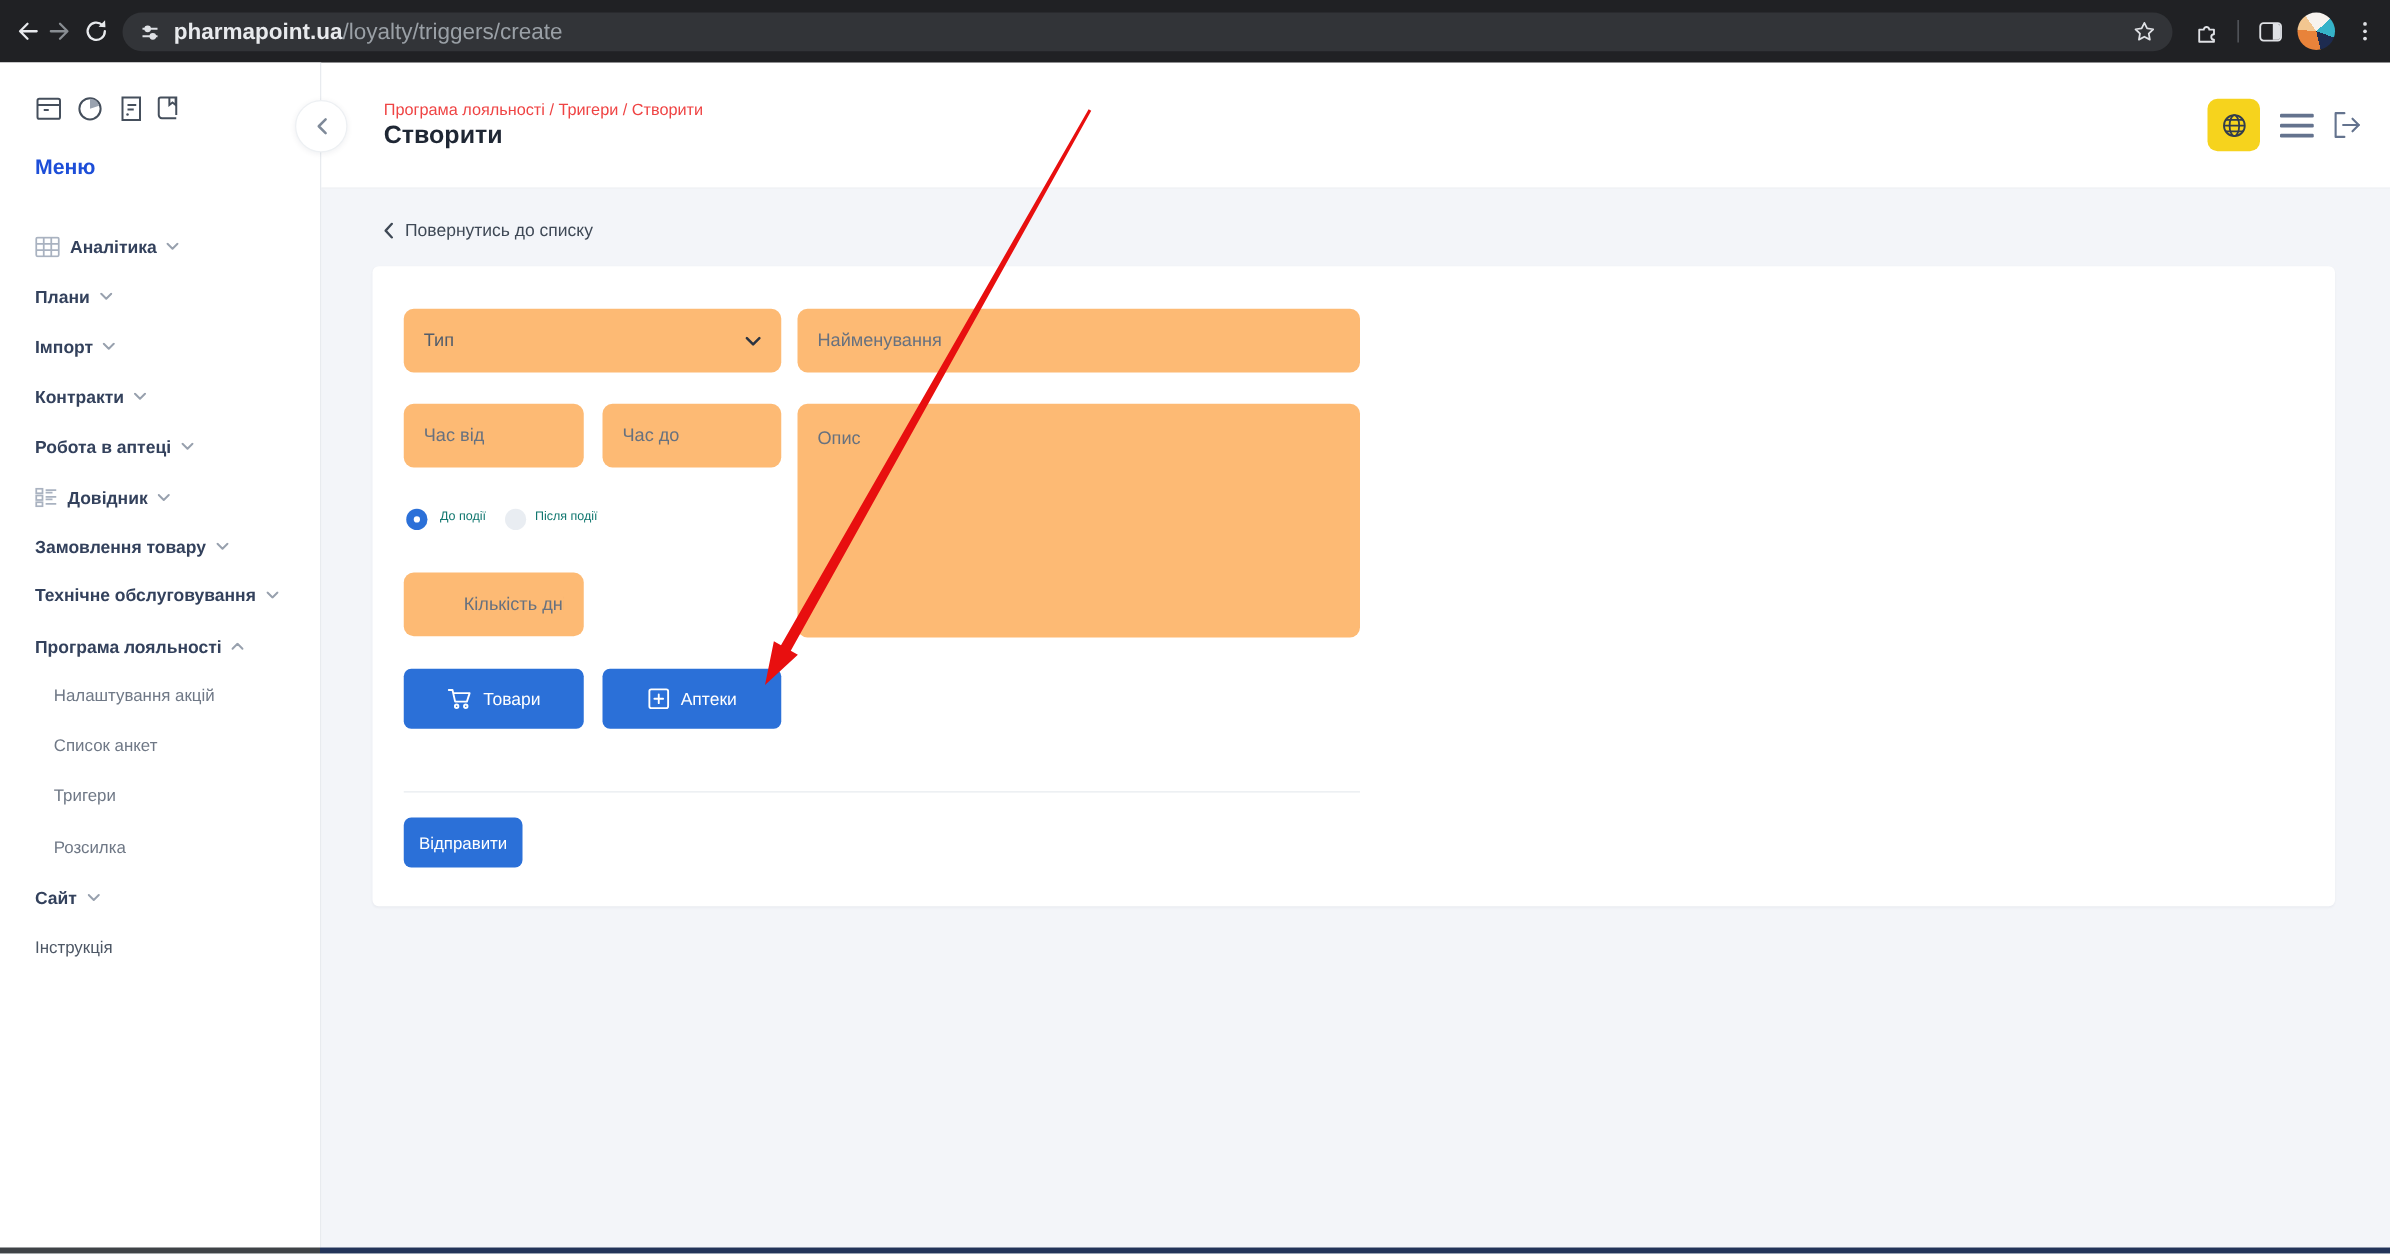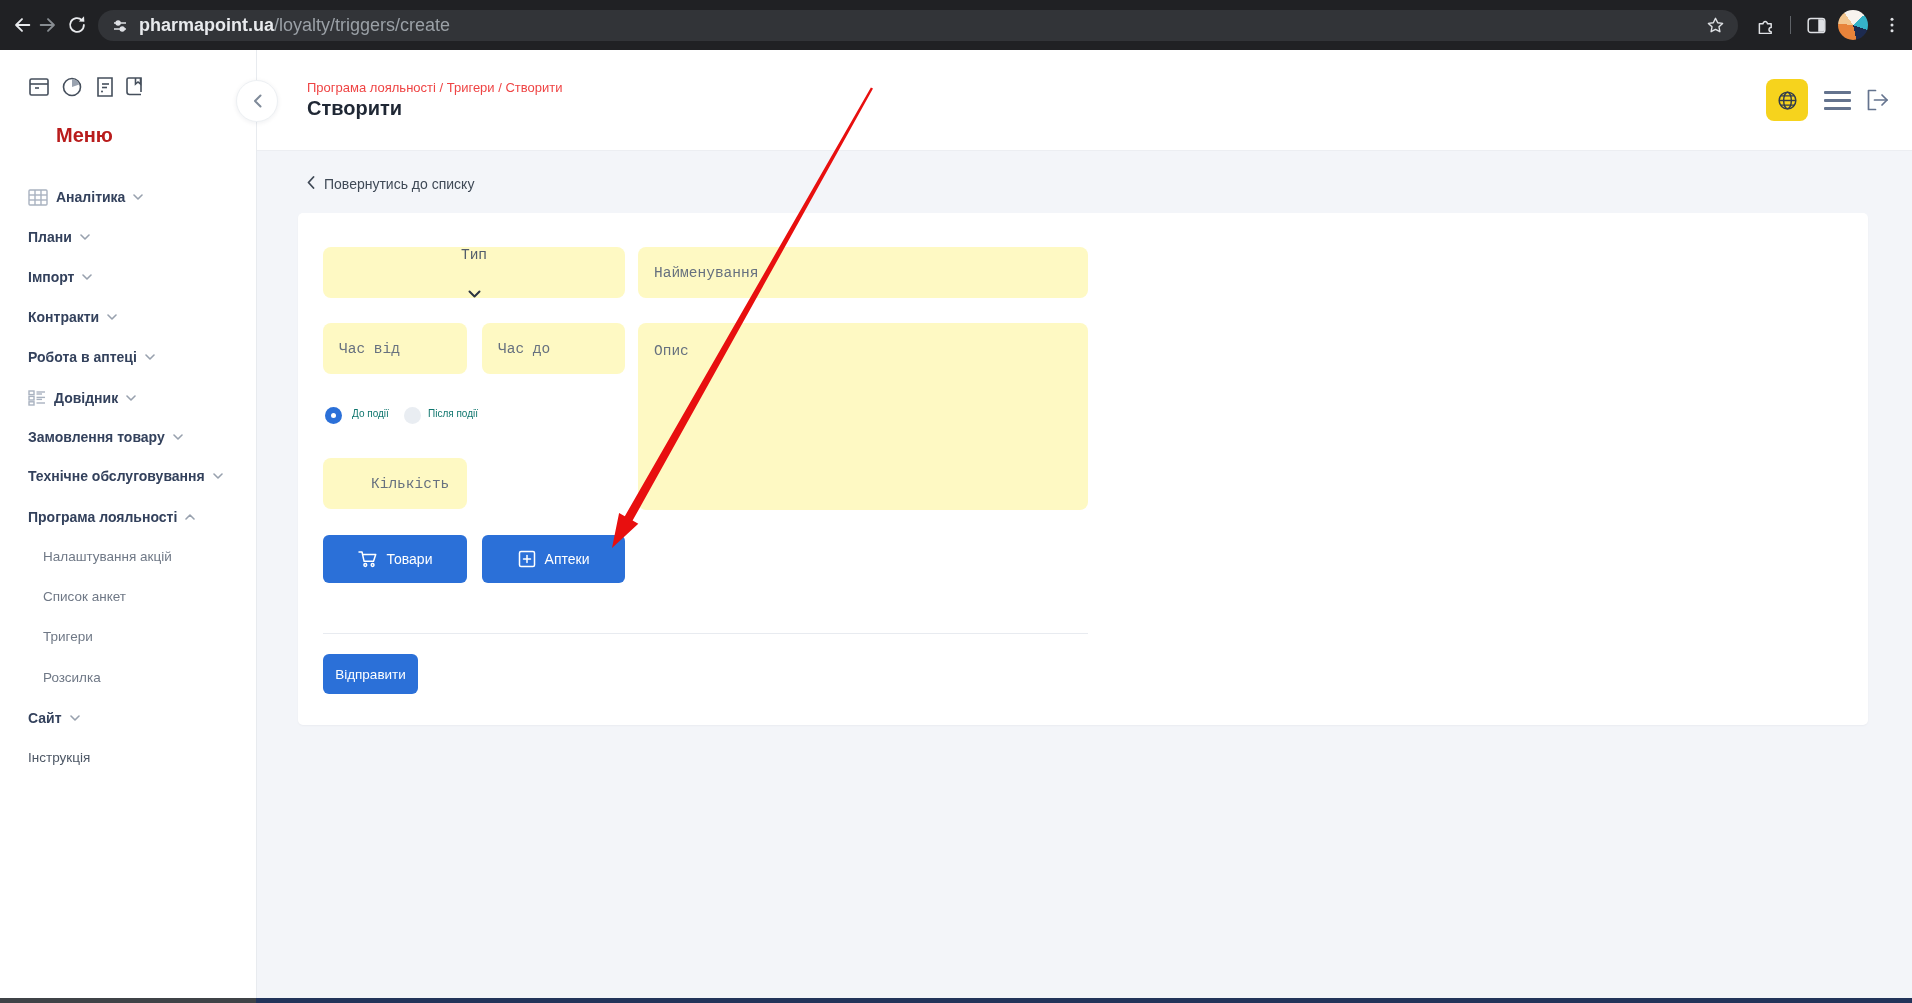--- a/index.html
+++ b/index.html
@@ -22,47 +22,47 @@
 
   
   .sidebar-bg{position:absolute;left:0;top:50px;width:256px;height:948px;background:#ffffff;}
   .content-bg{position:absolute;left:257px;top:151px;width:1655px;height:847px;background:#f3f5f9;}
   .v-divider{position:absolute;left:256px;top:50px;width:1px;height:948px;background:#e8ebef;}
   .h-divider{position:absolute;left:257px;top:150px;width:1655px;height:1px;background:#eceef2;}
   .bottom-strip-l{position:absolute;left:0;top:998px;width:256px;height:5px;background:#3f4347;}
   .bottom-strip-r{position:absolute;left:256px;top:998px;width:1656px;height:5px;background:#22345a;}
 
   
-  .menu-title{position:absolute;left:28px;top:124px;font-size:20px;font-weight:600;color:#b91c1c;margin-left:28px;}
+  .menu-title{position:absolute;left:28px;top:124px;font-size:17px;font-weight:600;color:#1d4ed8;}
   .menu-item{position:absolute;display:flex;align-items:center;gap:8px;height:20px;font-size:14px;
              font-weight:700;color:#33415c;cursor:pointer;white-space:nowrap;justify-content:flex-end;}
   .menu-item.sub{font-weight:400;color:#6f7886;font-size:13.5px;}
   .menu-item.plain{font-weight:400;color:#4d5765;font-size:13.5px;}
   .chev-up{transform:rotate(180deg);}
 
   
   .collapse-btn{position:absolute;left:236px;top:80px;width:40px;height:40px;border-radius:50%;
                 background:#fff;border:1px solid #edf0f3;box-shadow:0 1px 5px rgba(20,30,50,.07);
                 display:flex;align-items:center;justify-content:center;cursor:pointer;}
 
   
   .breadcrumb{position:absolute;left:307px;top:80px;font-size:13px;color:#ef4444;}
   .page-title{position:absolute;left:307px;top:97px;font-size:20px;font-weight:700;color:#1f2734;}
   .lang-btn{position:absolute;left:1766px;top:79px;width:42px;height:42px;border-radius:8px;
             background:#f6d31d;display:flex;align-items:center;justify-content:center;cursor:pointer;}
   .burger{position:absolute;left:1824px;top:91px;width:27px;height:19px;cursor:pointer;}
   .burger i{display:block;height:3px;border-radius:1px;background:#64738e;margin-bottom:5px;}
 
   
-  .back-link{position:absolute;left:307px;top:176px;display:flex;align-items:flex-start;gap:9px;
+  .back-link{position:absolute;left:307px;top:176px;display:flex;align-items:center;gap:9px;
              font-size:14px;color:#3f4956;cursor:pointer;}
   .card{position:absolute;left:298px;top:213px;width:1570px;height:512px;background:#ffffff;
         border-radius:5px;box-shadow:0 1px 2px rgba(16,24,40,.04);}
-  .field{position:absolute;box-sizing:border-box;background:#fef9c3;border:none;border-radius:8px;
-         font-family:Liberation Mono, monospace;font-size:14.5px;color:#333c49;padding:0 16px;outline:none;flex-direction:column;}
+  .field{position:absolute;box-sizing:border-box;background:#fdba74;border:none;border-radius:8px;
+         font-family:Liberation Sans, sans-serif;font-size:14.5px;color:#333c49;padding:0 16px;outline:none;}
   .field::placeholder{color:#67717f;opacity:1;}
   textarea.field{padding-top:20px;resize:none;}
   .select{display:flex;align-items:center;justify-content:space-between;cursor:pointer;color:#525d6b;}
   .radio{position:absolute;width:17px;height:17px;border-radius:50%;cursor:pointer;}
   .radio.on{background:#2b70d8;}
   .radio.on::after{content:"";position:absolute;left:6px;top:6px;width:5px;height:5px;border-radius:50%;background:#fff;}
   .radio.off{background:#e9edf2;}
   .radio-label{position:absolute;font-size:10px;color:#0f766e;cursor:pointer;}
   .btn{position:absolute;display:flex;align-items:center;justify-content:center;gap:9px;
        background:#2b70d8;color:#ffffff;border:none;border-radius:6px;font-size:14px;

